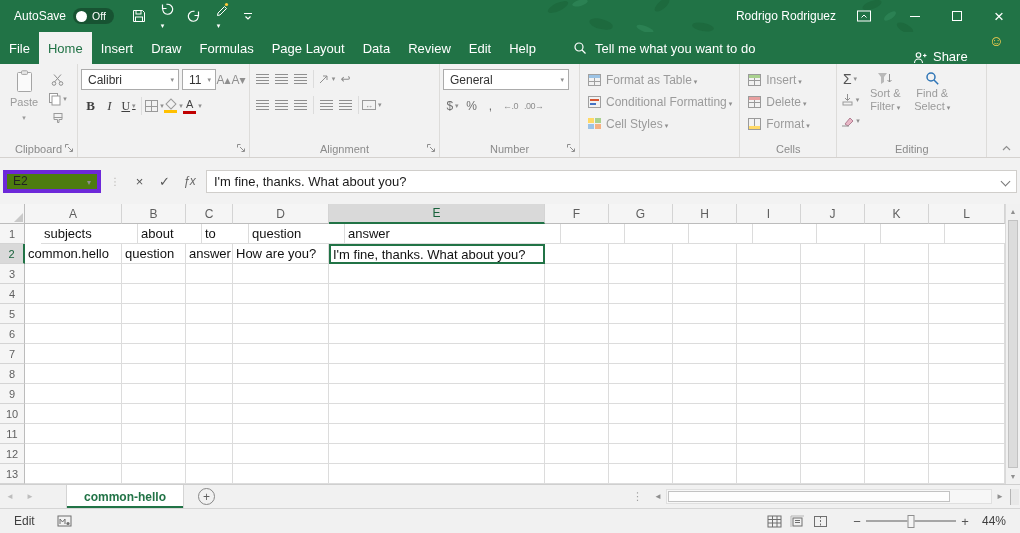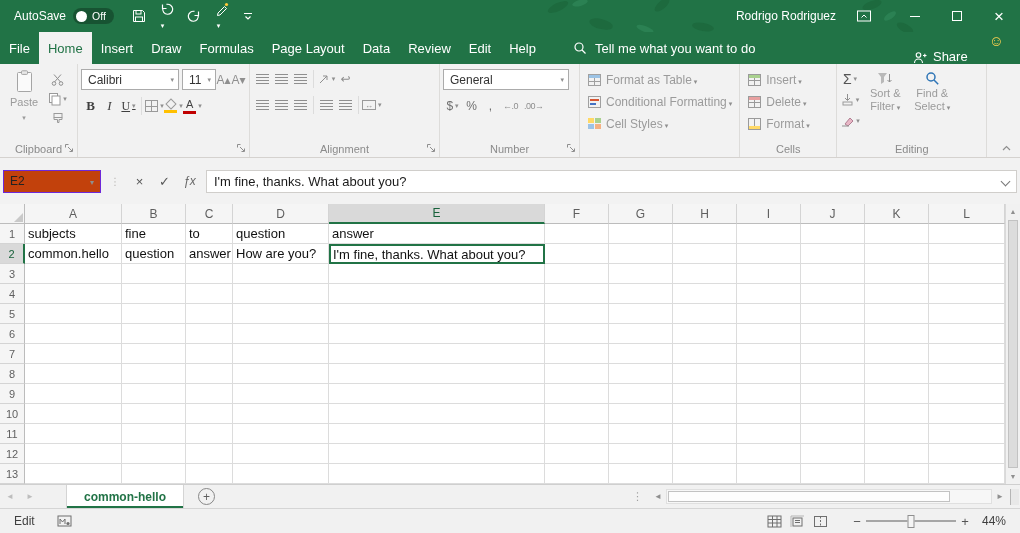--- a/index.html
+++ b/index.html
@@ -86,21 +86,21 @@
 .ci1{width:13px;height:12px;border:1px solid #9a9a9a;background:linear-gradient(#e8a0a0,#e8a0a0) 0 0/100% 3px no-repeat,linear-gradient(#9a9a9a,#9a9a9a) 50% 0/1px 100% no-repeat,linear-gradient(#9a9a9a,#9a9a9a) 0 55%/100% 1px no-repeat}
 .ci2{width:13px;height:12px;border:1px solid #9a9a9a;background:linear-gradient(#ffd966,#ffd966) 0 100%/100% 3px no-repeat,linear-gradient(#9a9a9a,#9a9a9a) 50% 0/1px 100% no-repeat}
 .edit-col{display:flex;flex-direction:column;padding-top:1px;margin-right:2px}
 .edit-col .sm-ic{height:21px}
 .big-btn{width:47px;display:flex;flex-direction:column;align-items:center;padding-top:3px;font-size:11px;color:#9b9b9b;line-height:13px;cursor:pointer;text-align:center}
 .big-btn .mini-ic{margin-bottom:1px}
 .collapse-chev{position:absolute;right:8px;bottom:5px;cursor:pointer}
 
 
 .fbar{height:46px;flex:0 0 46px;background:#f2f2f2;display:flex;align-items:center;padding:0 3px}
-.namebox{width:98px;height:23px;background:#c2410c;border:1px solid #6d28d9;display:flex;align-items:center;padding:0 6px;font-size:12px;color:#222;cursor:pointer}
+.namebox{width:98px;height:23px;background:#4d7c0f;border:4px solid #6d28d9;display:flex;align-items:center;padding:0 6px;font-size:12px;color:#222;cursor:pointer}
 .nb-arrow{margin-left:auto}
 .nb-arrow::after{content:"▾";font-size:8px;color:#8f8f8f}
 .fbar-dots{color:#b9b7b4;font-size:10px;padding:0 7px 0 9px;cursor:col-resize}
 .fbtn{width:25px;height:23px;display:flex;align-items:center;justify-content:center;font-size:13px;color:#565656;cursor:pointer}
 .fbtn.fx{font-size:12px;color:#6a6a6a;font-style:italic}
 .ffield{flex:1;height:23px;background:#fff;border:1px solid #d0cecb;display:flex;align-items:center;padding:0 7px;font-size:13px;color:#1a1a1a;margin-left:4px;cursor:text;white-space:nowrap;overflow:hidden}
 .f-expand{margin-left:auto;width:7px;height:7px;border-right:1.4px solid #777;border-bottom:1.4px solid #777;transform:rotate(45deg);cursor:pointer;flex:0 0 auto}
 
 
 .grid-wrap{height:280px;flex:0 0 280px;display:flex;background:#fff}
@@ -581,22 +581,22 @@
           <div class="colh" style="flex: 0 0 64px;">G</div>
           <div class="colh" style="flex: 0 0 64px;">H</div>
           <div class="colh" style="flex: 0 0 64px;">I</div>
           <div class="colh" style="flex: 0 0 64px;">J</div>
           <div class="colh" style="flex: 0 0 64px;">K</div>
           <div class="colh" style="flex: 1 0 64px;">L</div>
         </div>
       <div>
           <div class="grid-row">
             <div class="rowh">1</div>
-            <div class="cell" style="flex: 0 0 97px;">subjects</div>
-            <div class="cell" style="flex: 0 0 64px;">fine</div>
+            <div class="cell" style="flex: 0 0 97px; margin-left: 16px;">subjects</div>
+            <div class="cell" style="flex: 0 0 64px;">about</div>
             <div class="cell" style="flex: 0 0 47px;">to</div>
             <div class="cell" style="flex: 0 0 96px;">question</div>
             <div class="cell" style="flex: 0 0 216px;">answer</div>
             <div class="cell" style="flex: 0 0 64px;"></div>
             <div class="cell" style="flex: 0 0 64px;"></div>
             <div class="cell" style="flex: 0 0 64px;"></div>
             <div class="cell" style="flex: 0 0 64px;"></div>
             <div class="cell" style="flex: 0 0 64px;"></div>
             <div class="cell" style="flex: 0 0 64px;"></div>
             <div class="cell" style="flex: 1 0 64px;"></div>

